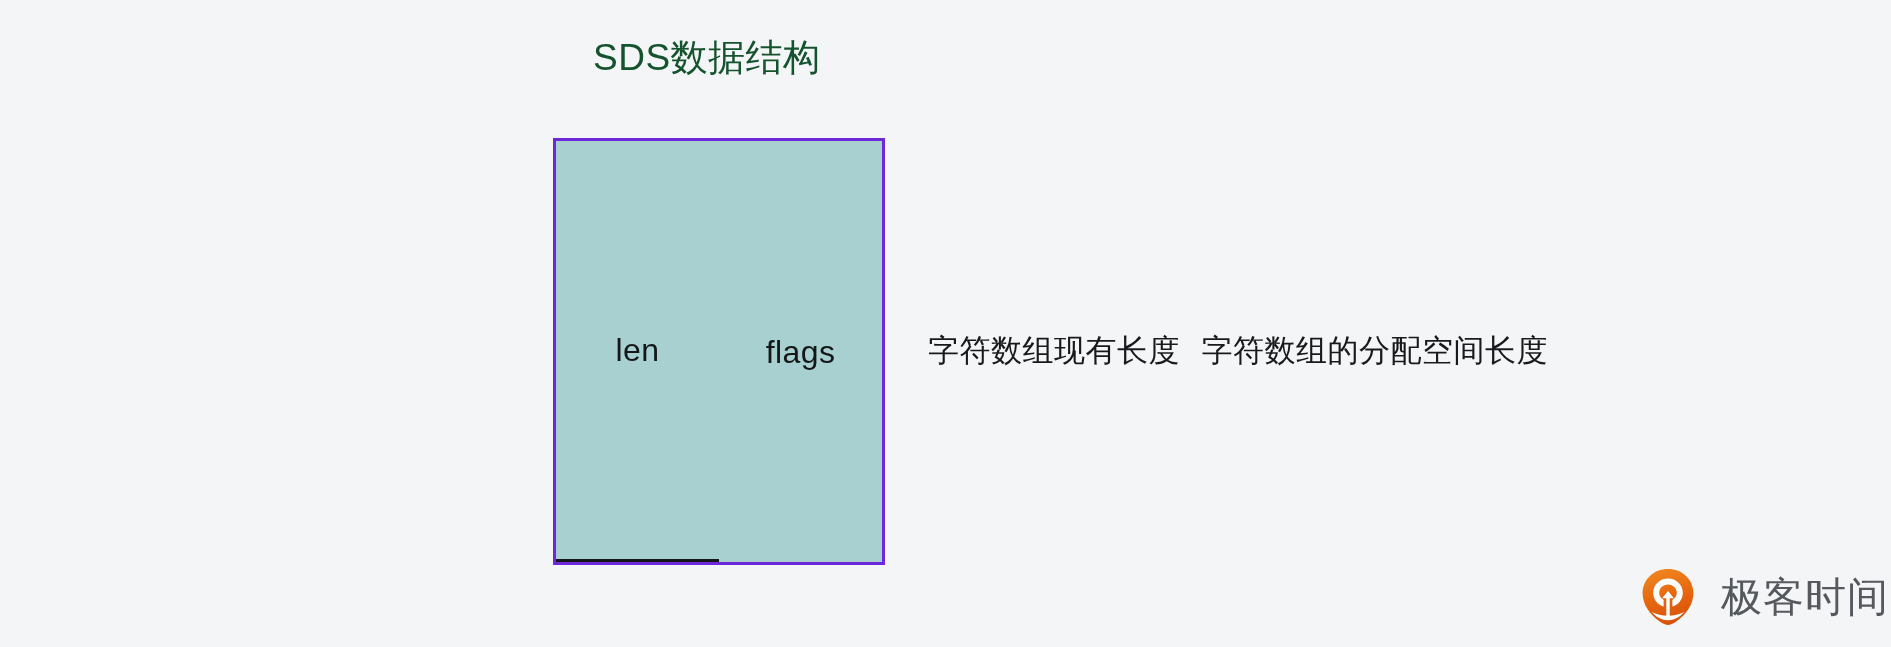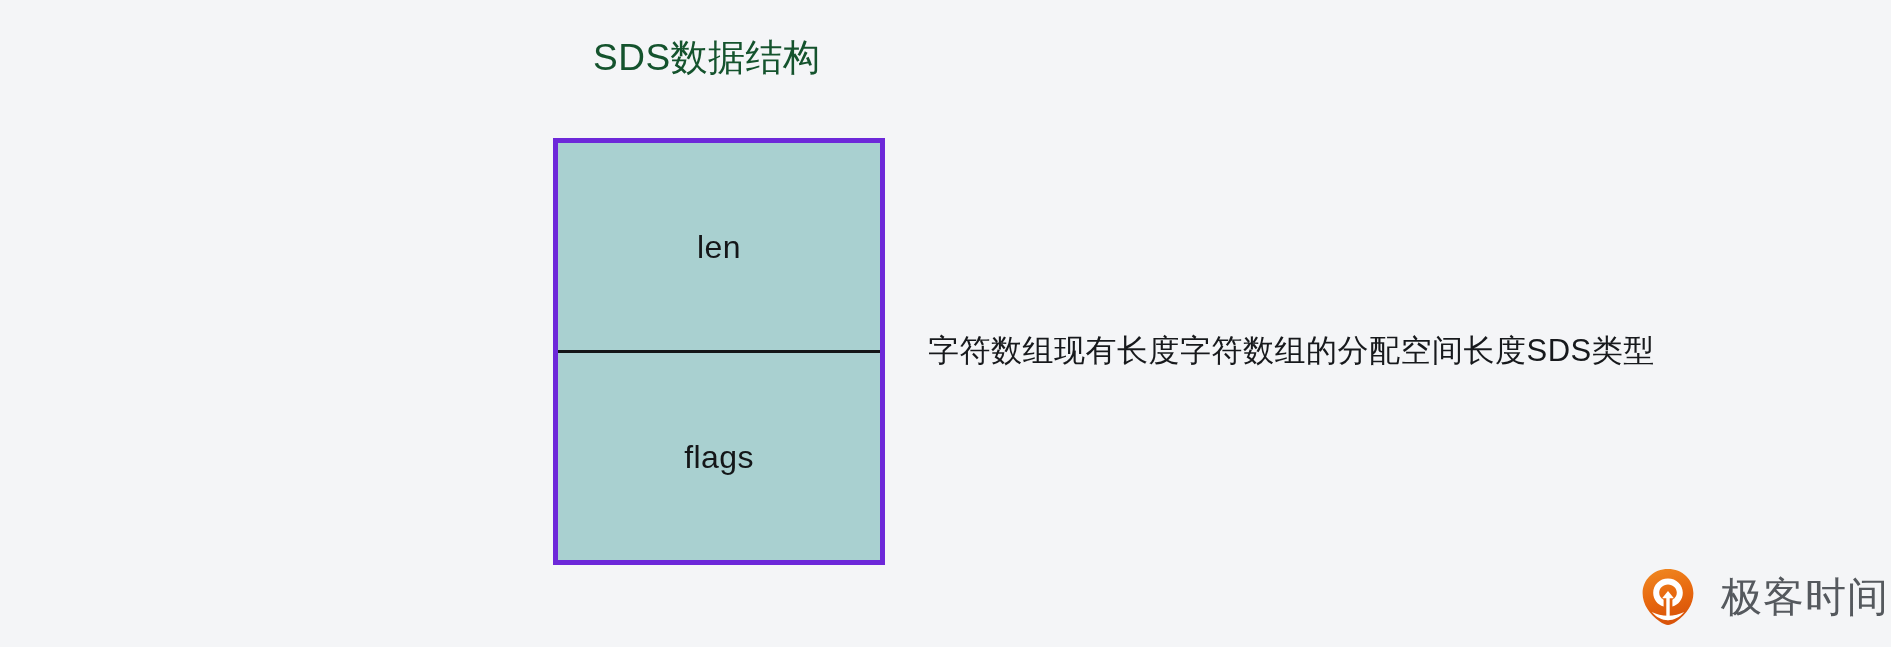--- a/index.html
+++ b/index.html
@@ -34,24 +34,24 @@
     letter-spacing: 0.5px;
   }
 
   
   #struct-table {
     position: absolute;
     left: 553px;
     top: 138px;
     width: 332px;
     height: 427px;
-    border: 5px solid #6d28d9;
+    border: 3px solid #6d28d9;
     box-sizing: border-box;
     display: flex;
-    flex-direction: column;
+    flex-direction: row;
     background: #a9d0d0;
   }
   .struct-field {
     flex: 1 1 0;
     display: flex;
     align-items: center;
     justify-content: center;
     background: #a9d0d0;
     border-bottom: 3px solid #131517;
     box-sizing: border-box;
@@ -131,23 +131,20 @@
     </div>
   </div>
 
   <div id="annotation-list">
     <div class="annotation-item">
       <span class="annotation-text">字符数组现有长度</span>
     </div>
     <div class="annotation-item">
       <span class="annotation-text">字符数组的分配空间长度</span>
     </div>
-    <div class="annotation-item">
-      <span class="annotation-text">SDS类型</span>
-    </div>
   </div>
 
   <div id="watermark">
     <div id="watermark-logo-icon">
       <svg viewBox="0 0 56 58" width="56" height="58" aria-hidden="true">
         <defs>
           <linearGradient id="pinGrad" x1="0" y1="0" x2="0.25" y2="1">
             <stop offset="0%" stop-color="#f08a22"></stop>
             <stop offset="55%" stop-color="#e8690f"></stop>
             <stop offset="100%" stop-color="#d9540a"></stop>

